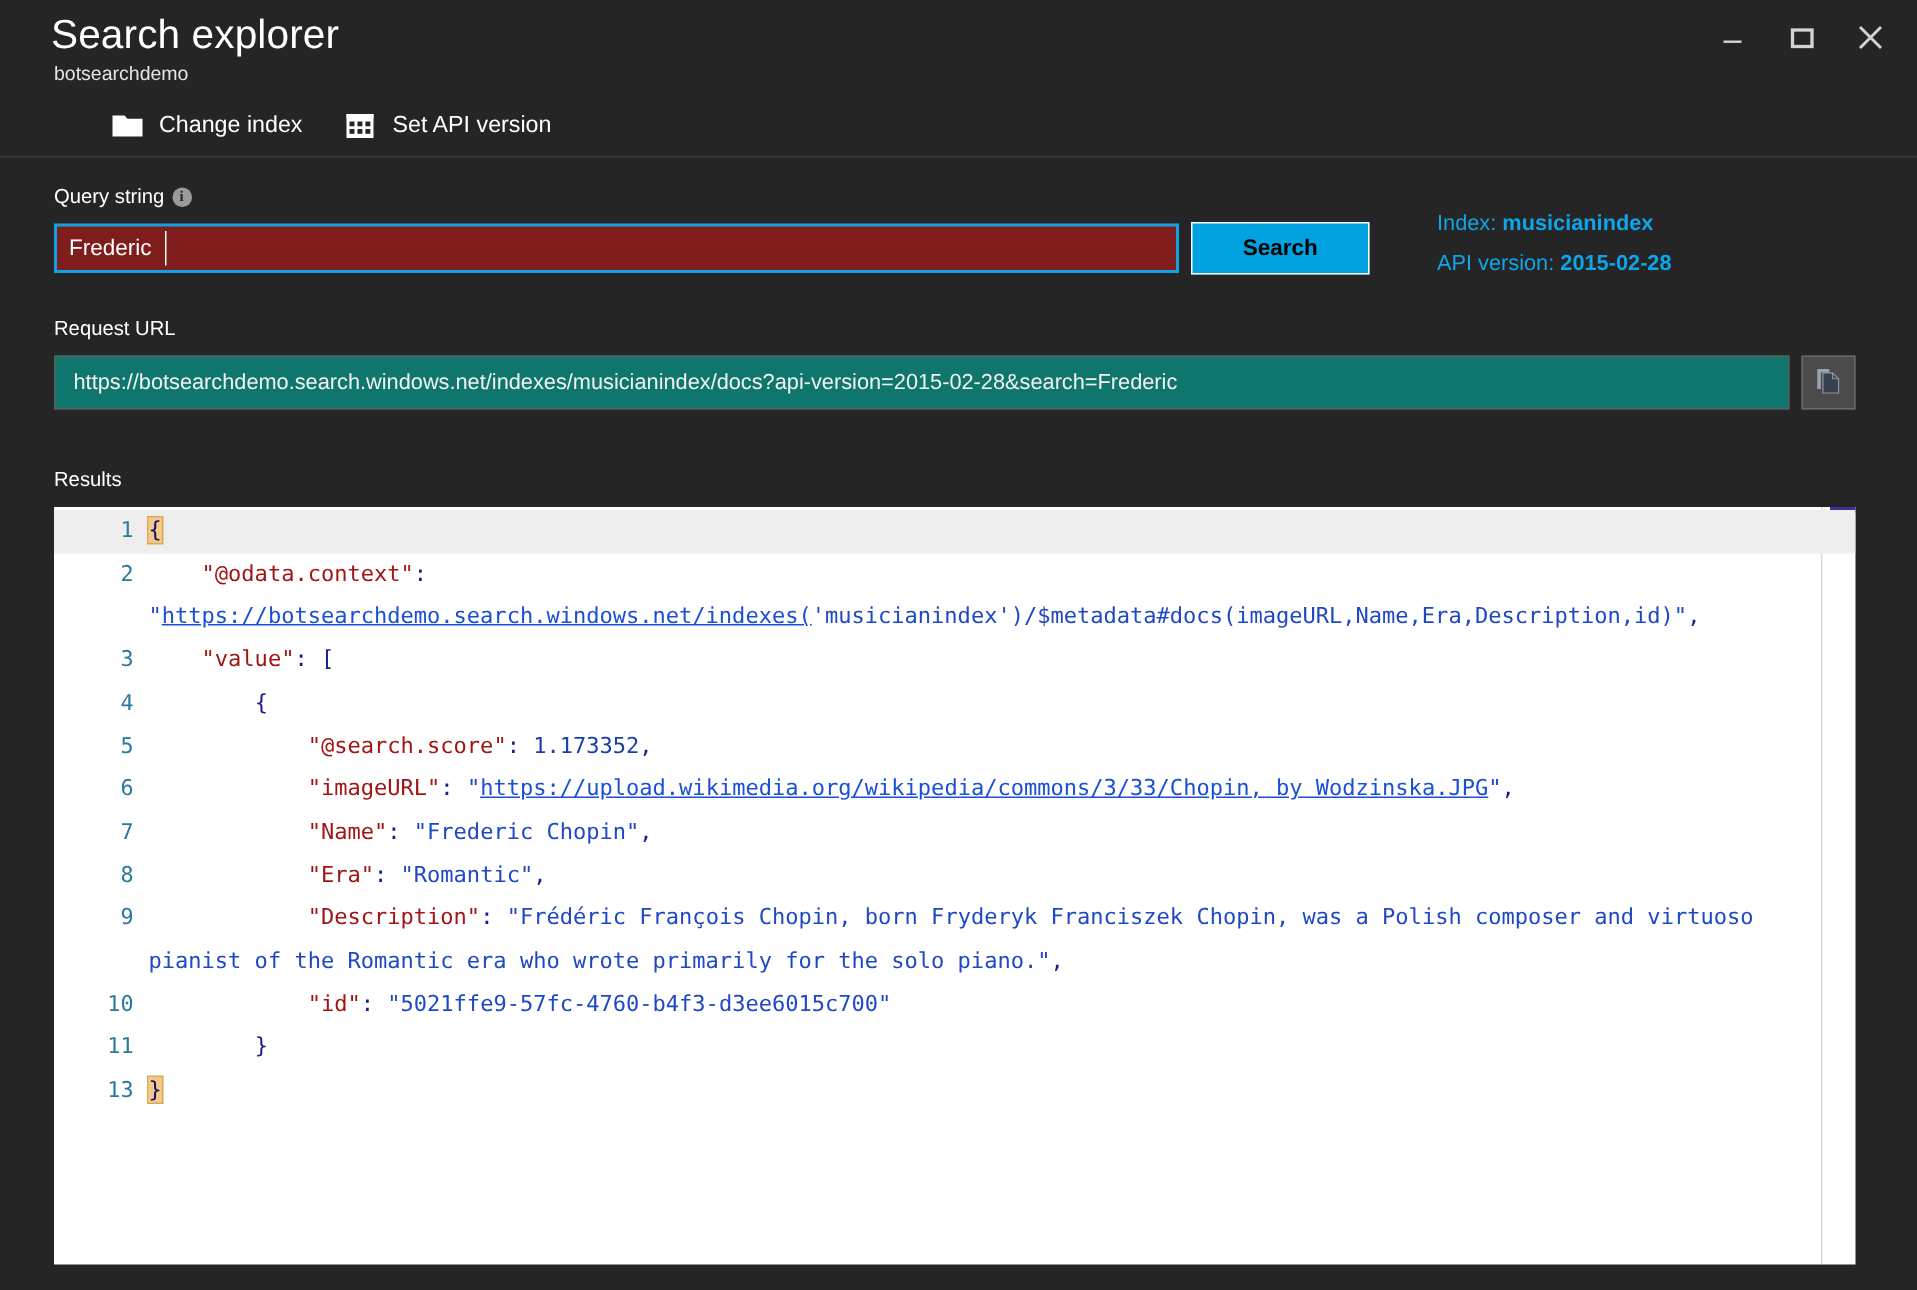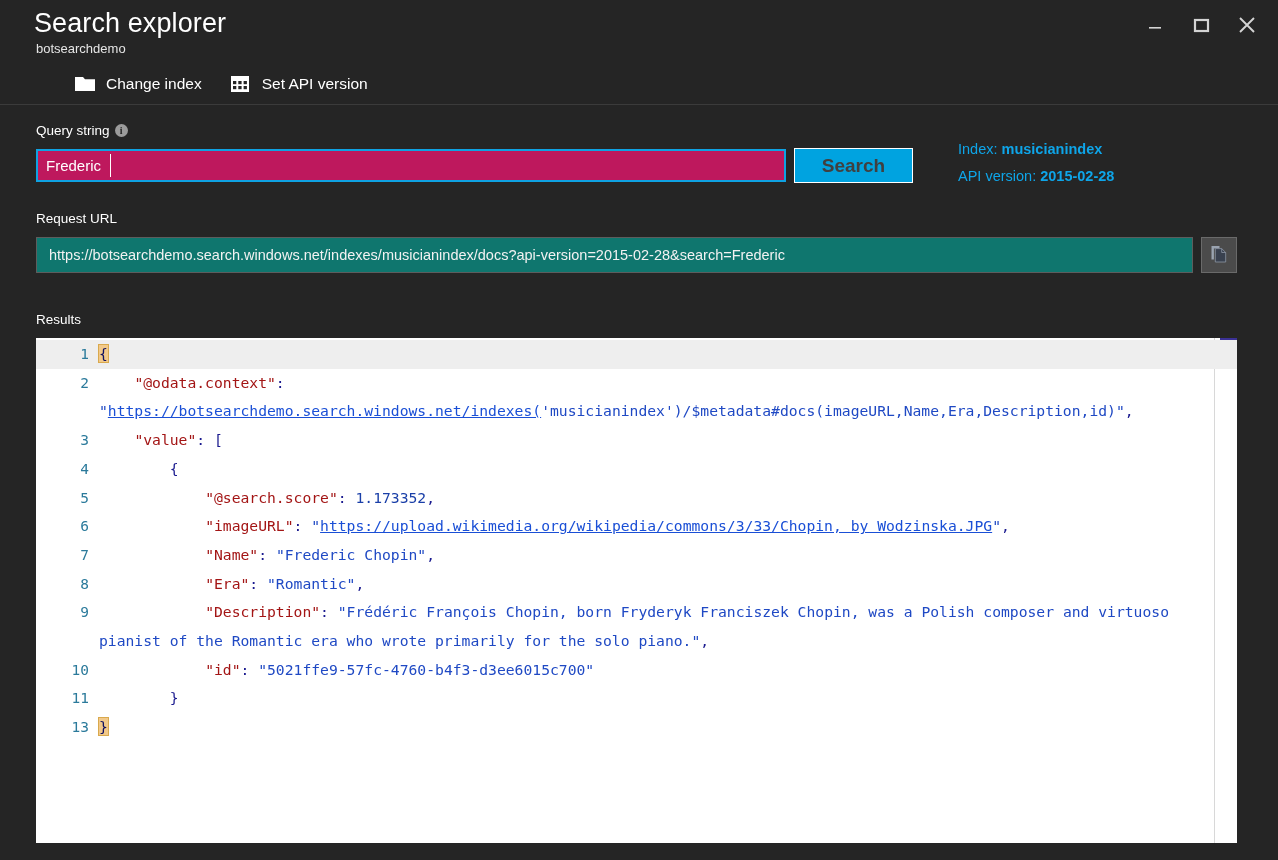--- a/index.html
+++ b/index.html
@@ -110,44 +110,44 @@
     vertical-align: 1px;
     margin-left: 5px;
     font-family: "Liberation Serif", serif;
     cursor: default;
   }
 
   .query-input {
     position: absolute;
     left: 36px; top: 149px;
     width: 750px; height: 33px;
-    background: #be185d;
+    background: #7f1d1d;
     border: 2px solid #0fa2e2;
     color: #ffffff;
     font-family: "Liberation Sans", sans-serif;
     font-size: 15px;
     padding: 0 8px;
     outline: none;
   }
   .caret {
     position: absolute;
     left: 110px; top: 154px;
     width: 1px; height: 23px;
     background: #ffffff;
   }
 
   .search-btn {
     position: absolute;
     left: 794px; top: 148px;
     width: 119px; height: 35px;
     background: #00a3e0;
     border: 1px solid #ffffff;
-    color: #404040;
+    color: #000000;
     font-family: "Liberation Sans", sans-serif;
-    font-size: 19px;
+    font-size: 15px;
     font-weight: bold;
     cursor: pointer;
     padding: 0;
   }
 
   .meta {
     position: absolute;
     left: 958px;
     font-size: 14.5px;
     color: #0ea5e9;

